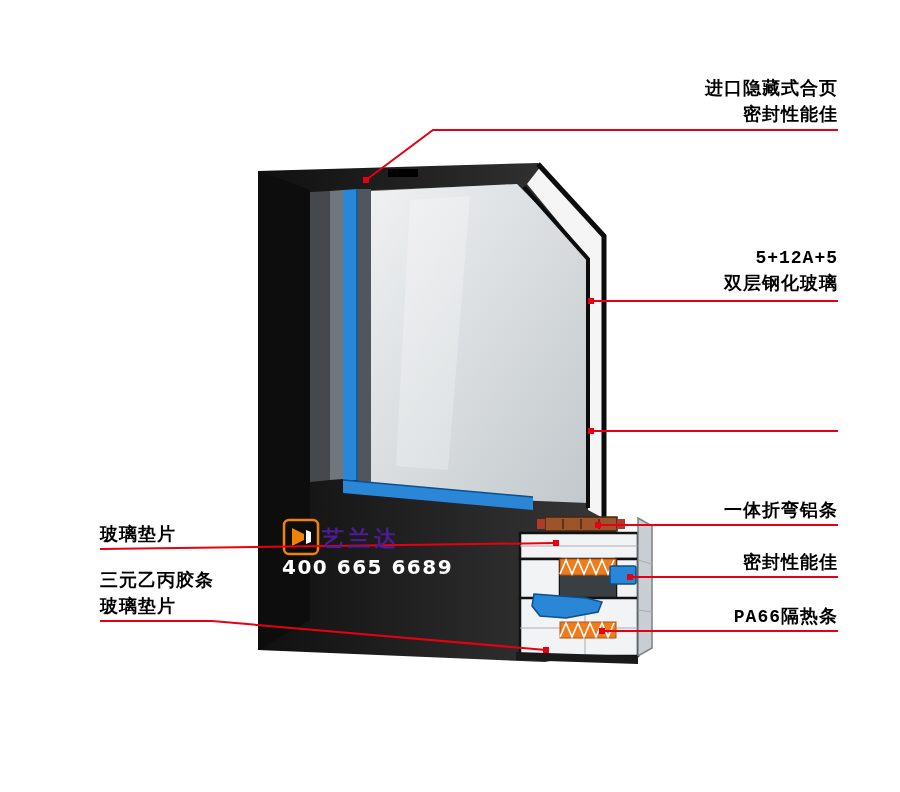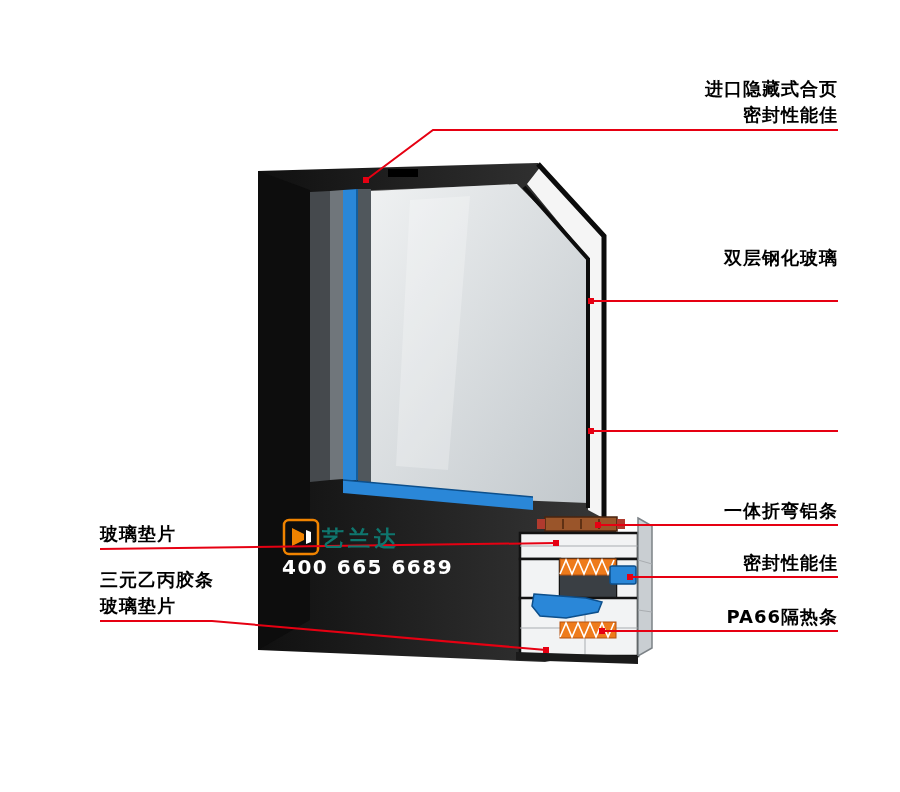--- a/index.html
+++ b/index.html
@@ -5,23 +5,23 @@
   html,body{margin:0;padding:0;background:#fff;}
   .stage{
     position:relative;width:900px;height:792px;background:#ffffff;overflow:hidden;
     font-family:"DejaVu Sans","Liberation Sans",sans-serif;
   }
   .stage svg{position:absolute;left:0;top:0;}
   .label{
     position:absolute;font-weight:bold;font-size:18px;line-height:26px;
     color:#000;white-space:nowrap;letter-spacing:1px;
   }
-  .label.right{text-align:right;}
+  .label.right{text-align:right;font-family:Liberation Mono, monospace;}
   .brand-name{
-    position:absolute;left:322px;top:524px;color:#0f766e;font-weight:bold;
+    position:absolute;left:322px;top:524px;color:#4c1d95;font-weight:bold;
     font-size:22px;letter-spacing:4px;white-space:nowrap;
   }
   .brand-phone{
     position:absolute;left:282px;top:555px;color:#ffffff;font-weight:bold;
     font-size:20px;letter-spacing:1.5px;white-space:nowrap;
   }
   
   .callout-line{stroke:var(--callout-red,#e60012);stroke-width:2;fill:none;}
   .callout-marker{fill:var(--callout-red,#e60012);}
   .blue-part{fill:var(--gasket-blue,#2a87d8);}
@@ -142,20 +142,21 @@
   </svg>
 
   <div class="brand-name">艺兰达</div>
   <div class="brand-phone">400 665 6689</div>
 
   <div class="label right" style="right:62px;top:76px">
     <div>进口隐藏式合页</div>
     <div>密封性能佳</div>
   </div>
   <div class="label right" style="right:62px;top:245px">
+    <div>5+12A+5</div>
     <div>双层钢化玻璃</div>
   </div>
   <div class="label right" style="right:62px;top:498px">
     <div>一体折弯铝条</div>
   </div>
   <div class="label right" style="right:62px;top:550px">
     <div>密封性能佳</div>
   </div>
   <div class="label right" style="right:62px;top:604px">
     <div>PA66隔热条</div>

